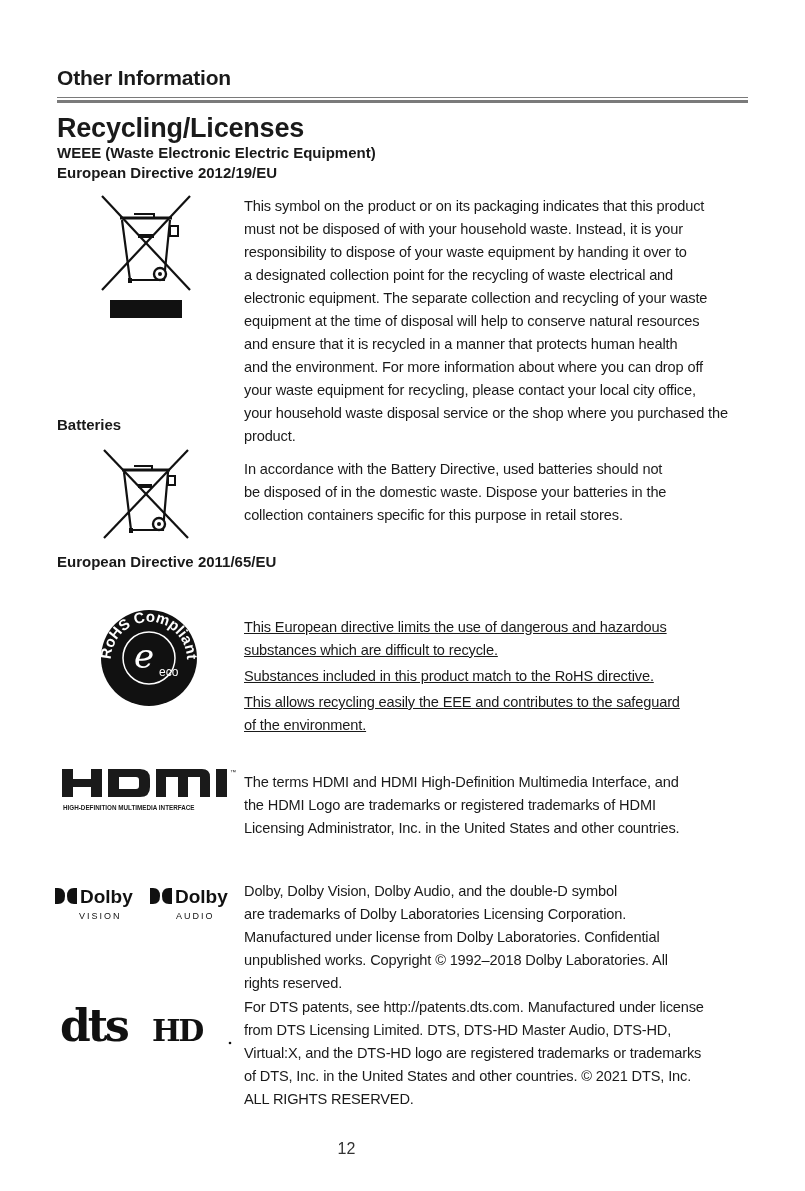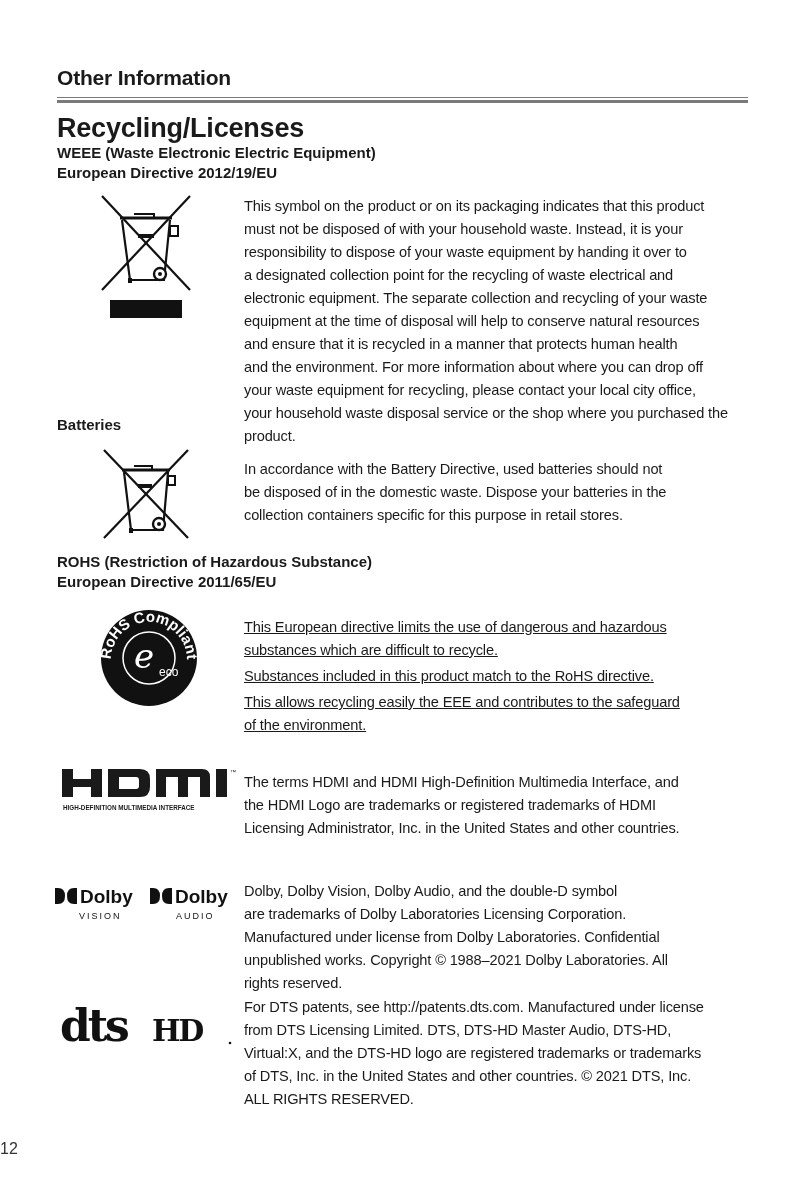--- a/index.html
+++ b/index.html
@@ -7,21 +7,21 @@
   .abs { position:absolute; }
   .h1 { left:57px; top:66px; font-size:21px; font-weight:bold; letter-spacing:-0.2px; }
   .rule1 { left:57px; top:97px; width:691px; height:1px; background:#7a7a7a; }
   .rule2 { left:57px; top:100px; width:691px; height:3px; background:#7a7a7a; }
   .h2 { left:57px; top:113px; font-size:27px; font-weight:bold; letter-spacing:-0.2px; }
   .h3 { left:57px; font-size:15px; font-weight:bold; line-height:20px; }
   .body { left:244px; font-size:14.6px; line-height:23px; width:500px; letter-spacing:-0.15px; }
   .body p { margin:0;text-decoration:underline; }
   .body p + p { margin-top:3px; }
   .para { white-space:pre-line; }
-  .pagenum { left:0; width:693px; text-align:left; top:1140px; font-size:16px; color:#333; }
+  .pagenum { left:0; width:693px; text-align:center; top:1140px; font-size:16px; color:#333; }
   svg { display:block; }
 </style>
 </head>
 <body>
 
 <div class="abs h1">Other Information</div>
 <div class="abs rule1"></div>
 <div class="abs rule2"></div>
 <div class="abs h2">Recycling/Licenses</div>
 
@@ -73,21 +73,20 @@
     <circle cx="57" cy="78" r="2" fill="#111"></circle>
     <rect x="27" y="82" width="4" height="5" fill="#111"></rect>
   </svg>
 </div>
 
 <div class="abs body para" style="top:450px;margin-top:8px;">In accordance with the Battery Directive, used batteries should not
 be disposed of in the domestic waste. Dispose your batteries in the
 collection containers specific for this purpose in retail stores.</div>
 
 <div class="abs h3" style="top:552px;">
-  <div>ROHS (Restriction of Hazardous Substance)</div>
   <div>European Directive 2011/65/EU</div>
 </div>
 
 <div class="abs" style="left:97px; top:608px;">
   <svg width="104" height="100" viewBox="0 0 104 100">
     <defs>
       <path id="rohsTop" d="M14 52 A38 38 0 0 1 90 52"></path>
       <path id="rohsBot" d="M10 56 A42 42 0 0 0 94 56"></path>
     </defs>
     <circle cx="52" cy="50" r="48" fill="#111"></circle>
@@ -145,21 +144,21 @@
     <path d="M0 4 L0 20 L3 20 Q10 20 10 12 Q10 4 3 4 Z" fill="#111"></path>
     <path d="M22 4 L22 20 L19 20 Q12 20 12 12 Q12 4 19 4 Z" fill="#111"></path>
     <text x="25" y="19" font-family="Liberation Sans, sans-serif" font-weight="bold" font-size="19" fill="#111">Dolby</text>
     <text x="26" y="35" font-family="Liberation Sans, sans-serif" font-size="9" letter-spacing="2" fill="#111">AUDIO</text>
   </svg>
 </div>
 
 <div class="abs body para" style="top:880px;">Dolby, Dolby Vision, Dolby Audio, and the double-D symbol
 are trademarks of Dolby Laboratories Licensing Corporation.
 Manufactured under license from Dolby Laboratories. Confidential
-unpublished works. Copyright © 1988–2021 Dolby Laboratories. All
+unpublished works. Copyright © 1992–2018 Dolby Laboratories. All
 rights reserved.</div>
 
 <div class="abs" style="left:60px; top:1003px;">
   <svg width="175" height="46" viewBox="0 0 175 46">
     <text x="0" y="38" font-family="DejaVu Serif, serif" font-weight="bold" font-size="44" letter-spacing="-3" fill="#111">dts</text>
     <text x="92" y="38" font-family="DejaVu Serif, serif" font-weight="bold" font-size="30" letter-spacing="-2" fill="#111">HD</text>
     <circle cx="170" cy="40" r="1.3" fill="#111"></circle>
   </svg>
 </div>
 

